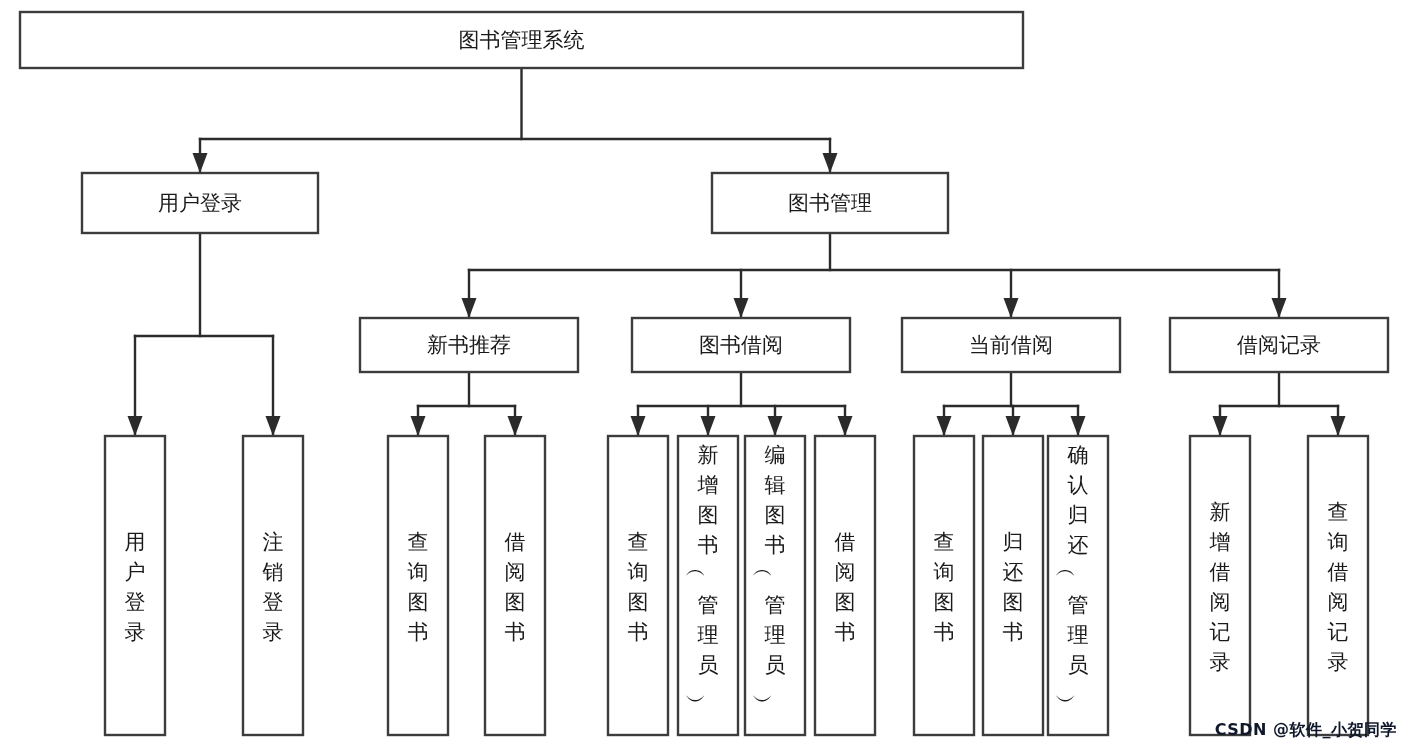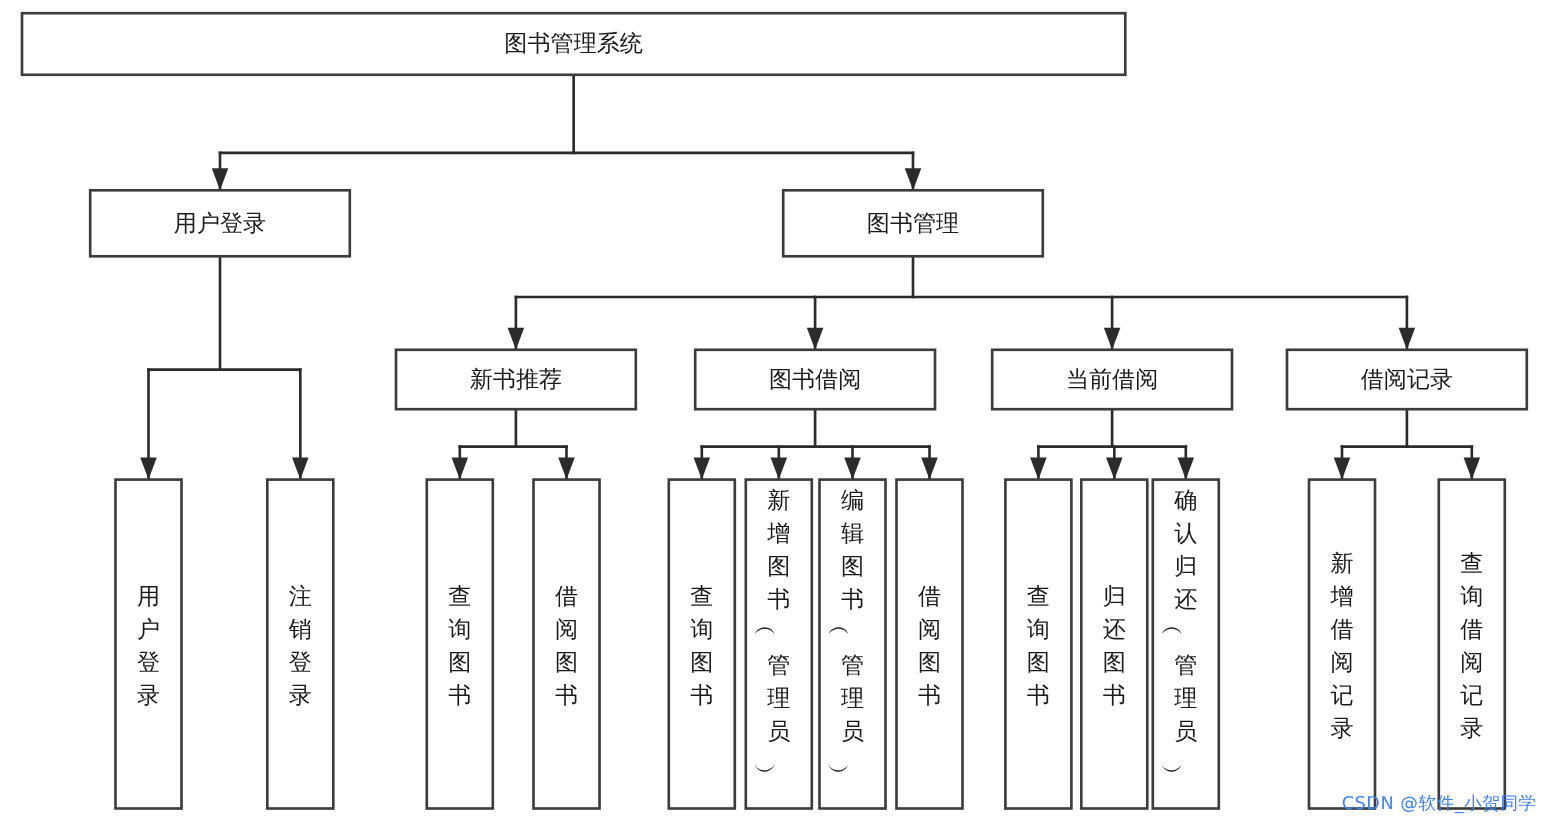--- a/index.html
+++ b/index.html
@@ -48,23 +48,24 @@
     font-family: "DejaVu Sans", "Liberation Sans", sans-serif;
     font-size: 21px;
     text-anchor: middle;
   }
   .watermark {
     position: absolute;
     right: 8px;
     bottom: 6px;
     font-family: "DejaVu Sans", "Liberation Sans", sans-serif;
     font-size: 16px;
-    color: #3b82f6;
+    color: #0f172a;
     white-space: nowrap;
     letter-spacing: 0.5px;
+    font-weight: bold;
   }
 </style>
 </head>
 <body>
 
 <div id="diagram-root">
   <svg width="1405" height="747" viewBox="0 0 1405 747">
 
     <g id="connectors">
         <line x1="521.5" y1="68" x2="521.5" y2="139" class="connector"></line>

